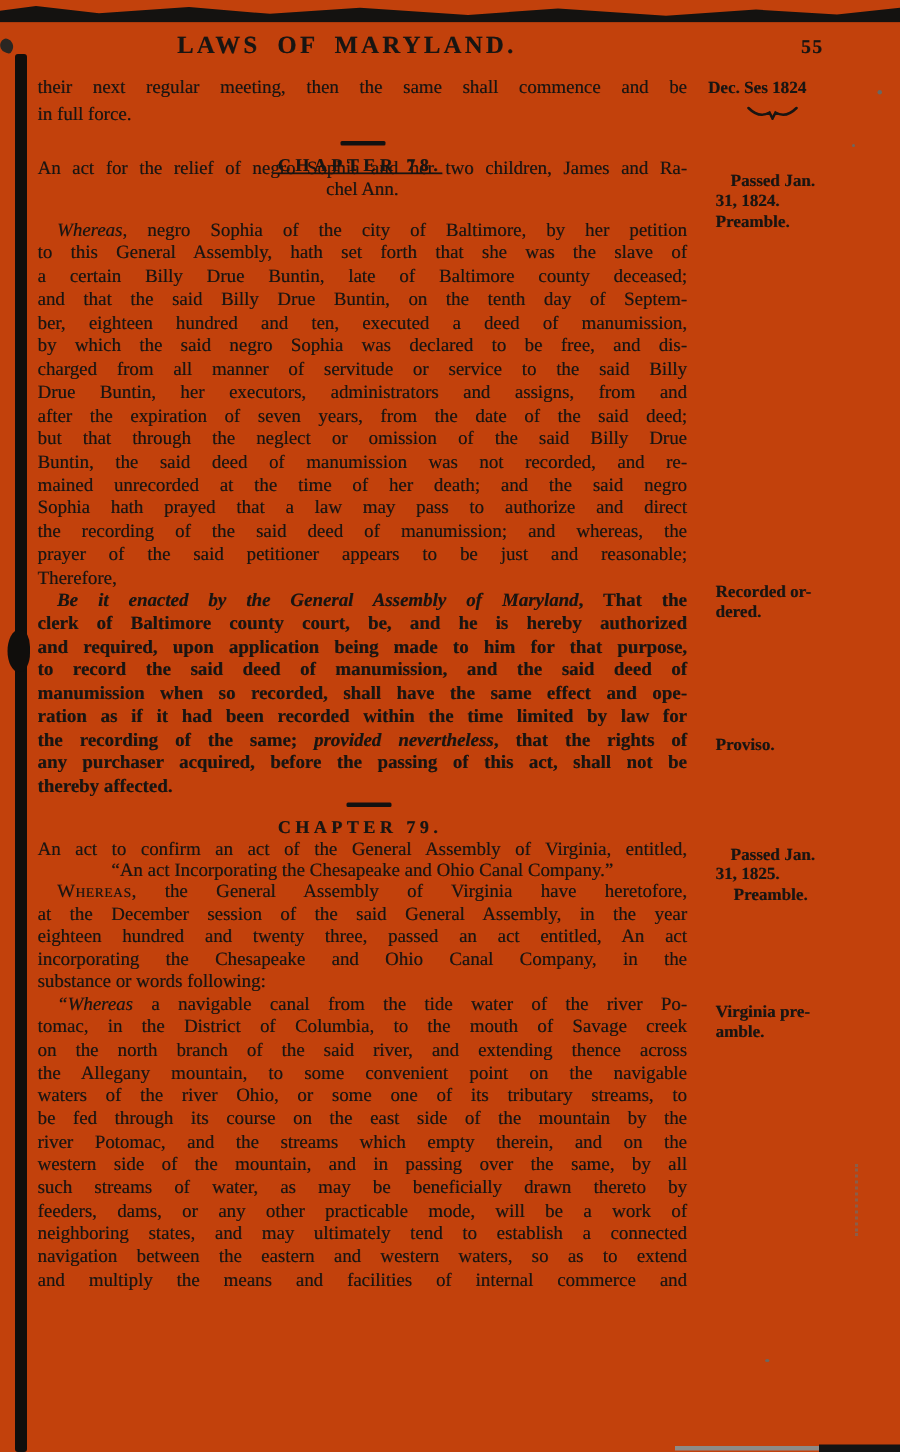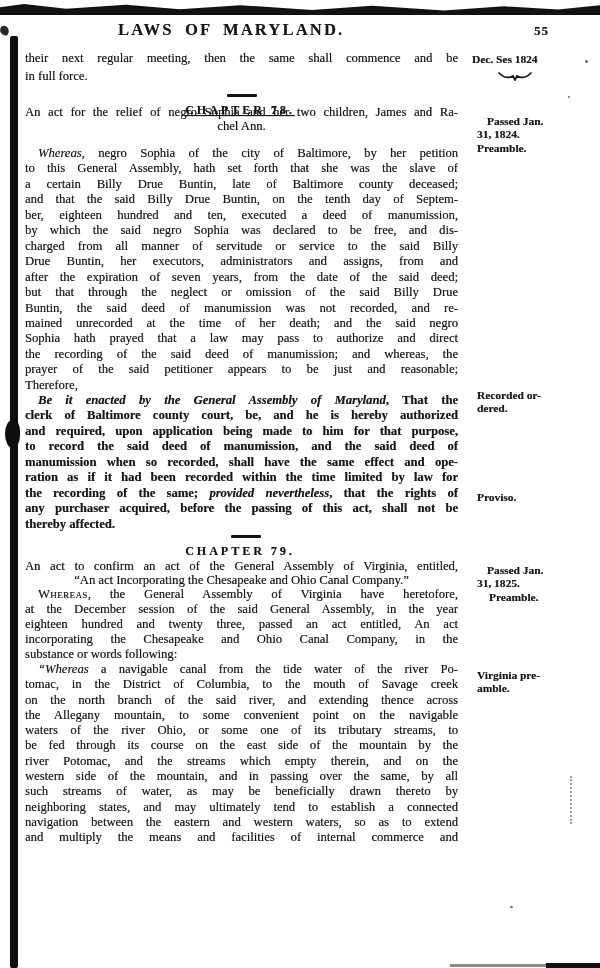--- a/index.html
+++ b/index.html
@@ -1,18 +1,18 @@
 <!DOCTYPE html>
 <html><head>
 <meta charset="utf-8">
 <style>
   html,body { margin:0; padding:0; background:#d8d6d1; }
   .page {
     position:relative; width:600px; height:968px; overflow:hidden;
-    background:#ffffff;
+    background:#c2410c;
     font-family:"Liberation Serif","DejaVu Serif",serif;
     color:#181512;
     text-shadow:0.3px 0.3px 0.1px rgba(25,20,15,.5);
   }
   
   .top-band { position:absolute; top:3px; left:0; width:600px; height:12px; background:#141210;
     clip-path:polygon(0 35%,4% 8%,11% 48%,21% 14%,30% 52%,40% 18%,52% 58%,62% 22%,74% 62%,84% 28%,93% 55%,100% 18%,100% 100%,0 100%); }
   .left-bar { position:absolute; left:10px; top:36px; width:8px; height:932px; background:#100e0c; border-radius:2px; }
   .left-blob { position:absolute; left:5px; top:420px; width:15px; height:28px; background:#100e0c; border-radius:50% 40% 45% 50%; }
   .corner-mark { position:absolute; left:0px; top:26px; width:9px; height:9px; background:#2a2622; border-radius:40% 60% 30% 55%; transform:rotate(20deg); }
@@ -159,20 +159,21 @@
   <div class="block b-ch79-vpre ind justify-last">
       <div class="tline tl-full"><span class="it">“Whereas</span><span> a navigable canal from the tide water of the river Po-</span></div>
       <div class="tline tl-full">tomac, in the District of Columbia, to the mouth of Savage creek</div>
       <div class="tline tl-full">on the north branch of the said river, and extending thence across</div>
       <div class="tline tl-full">the Allegany mountain, to some convenient point on the navigable</div>
       <div class="tline tl-full">waters of the river Ohio, or some one of its tributary streams, to</div>
       <div class="tline tl-full">be fed through its course on the east side of the mountain by the</div>
       <div class="tline tl-full">river Potomac, and the streams which empty therein, and on the</div>
       <div class="tline tl-full">western side of the mountain, and in passing over the same, by all</div>
       <div class="tline tl-full">such streams of water, as may be beneficially drawn thereto by</div>
+      <div class="tline tl-full">feeders, dams, or any other practicable mode, will be a work of</div>
       <div class="tline tl-full">neighboring states, and may ultimately tend to establish a connected</div>
       <div class="tline tl-full">navigation between the eastern and western waters, so as to extend</div>
       <div class="tline tl-last">and multiply the means and facilities of internal commerce and</div>
     </div>
 
   <div class="mnote mn-ch79">
       <div class="tline tl-full">Passed Jan.</div>
       <div class="tline tl-full">31, 1825.</div>
       <div class="tline tl-last">Preamble.</div>
     </div>

